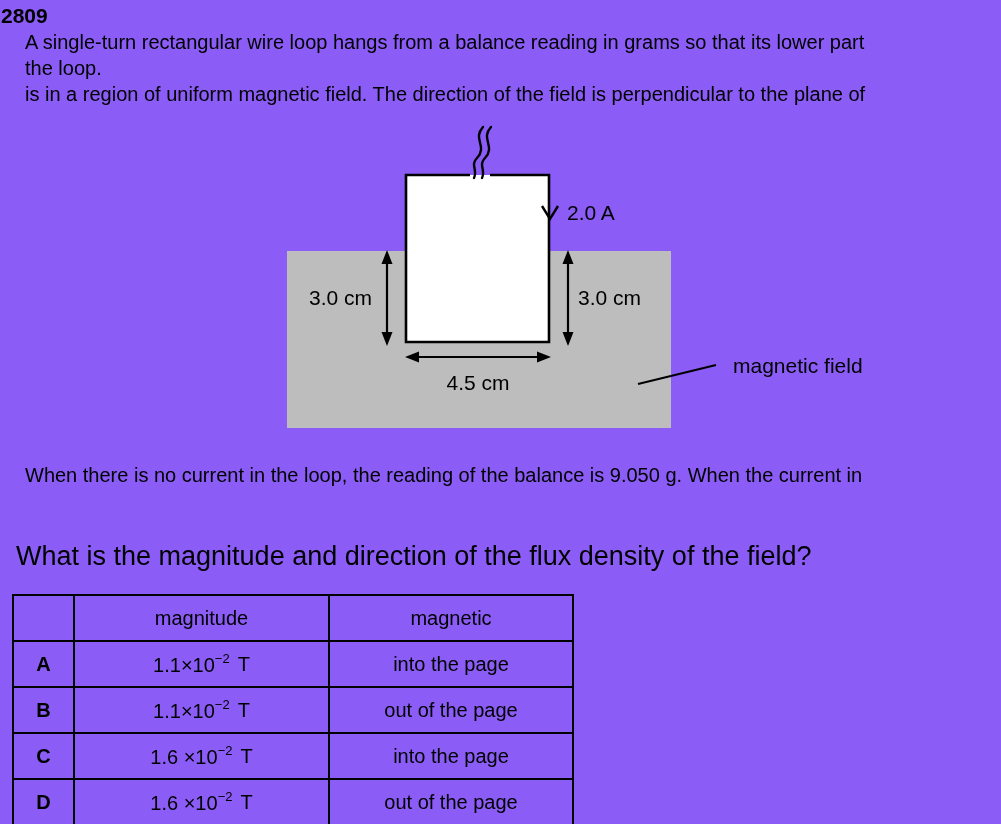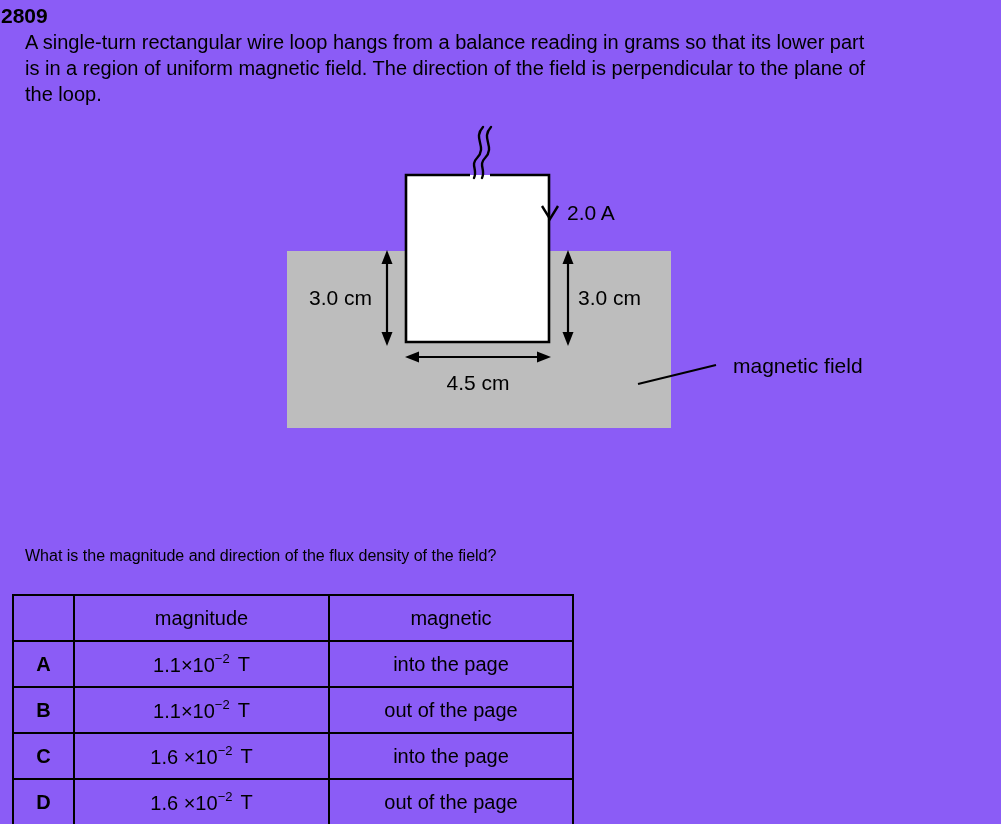--- a/index.html
+++ b/index.html
@@ -22,22 +22,22 @@
     position:absolute;
     left:25px;
     font-size:20px;
     line-height:26px;
     white-space:nowrap;
   }
   .p1{top:29px;}
   .p2{top:462px;}
   .question{
     position:absolute;
-    left:25px; top:543px;
-    font-size:16px;
+    left:16px; top:543px;
+    font-size:27px;
     line-height:26px;
     white-space:nowrap;
   }
   svg.diagram{
     position:absolute;
     left:0; top:118px;
   }
   svg.diagram text{
     font-family:"Liberation Sans", sans-serif;
     fill:#000000;
@@ -69,22 +69,22 @@
 </style>
 </head>
 <body>
 
 <div class="page">
 
   <div class="qnum">2809</div>
 
   <div class="para p1">
     <div>A single-turn rectangular wire loop hangs from a balance reading in grams so that its lower part</div>
+    <div>the loop.</div>
     <div>is in a region of uniform magnetic field. The direction of the field is perpendicular to the plane of</div>
-    <div>the loop.</div>
   </div>
 
   <svg class="diagram" width="1001" height="332" viewBox="0 0 1001 332">
 
     <rect x="287" y="133" width="384" height="177" fill="#bdbdbd"></rect>
 
     <rect x="406" y="57" width="143" height="167" fill="#ffffff"></rect>
 
     <path d="M 470,57 L 406,57 L 406,224 L 549,224 L 549,57 L 490,57" fill="none" stroke="#000000" stroke-width="2.6"></path>
 
@@ -115,20 +115,21 @@
       <polygon points="405,239 419,233.5 419,244.5"></polygon>
       <polygon points="551,239 537,233.5 537,244.5"></polygon>
     </g>
     <text x="478" y="272" text-anchor="middle" font-size="21">4.5 cm</text>
 
     <line x1="638" y1="266" x2="716" y2="247" stroke="#000000" stroke-width="2"></line>
     <text x="733" y="255" font-size="21">magnetic field</text>
   </svg>
 
   <div class="para p2">
+    <div>When there is no current in the loop, the reading of the balance is 9.050 g. When the current in</div>
   </div>
 
   <div class="question">What is the magnitude and direction of the flux density of the field?</div>
 
   <table class="answer-table">
     <colgroup>
       <col style="width:61px">
       <col style="width:255px">
       <col style="width:244px">
     </colgroup>

